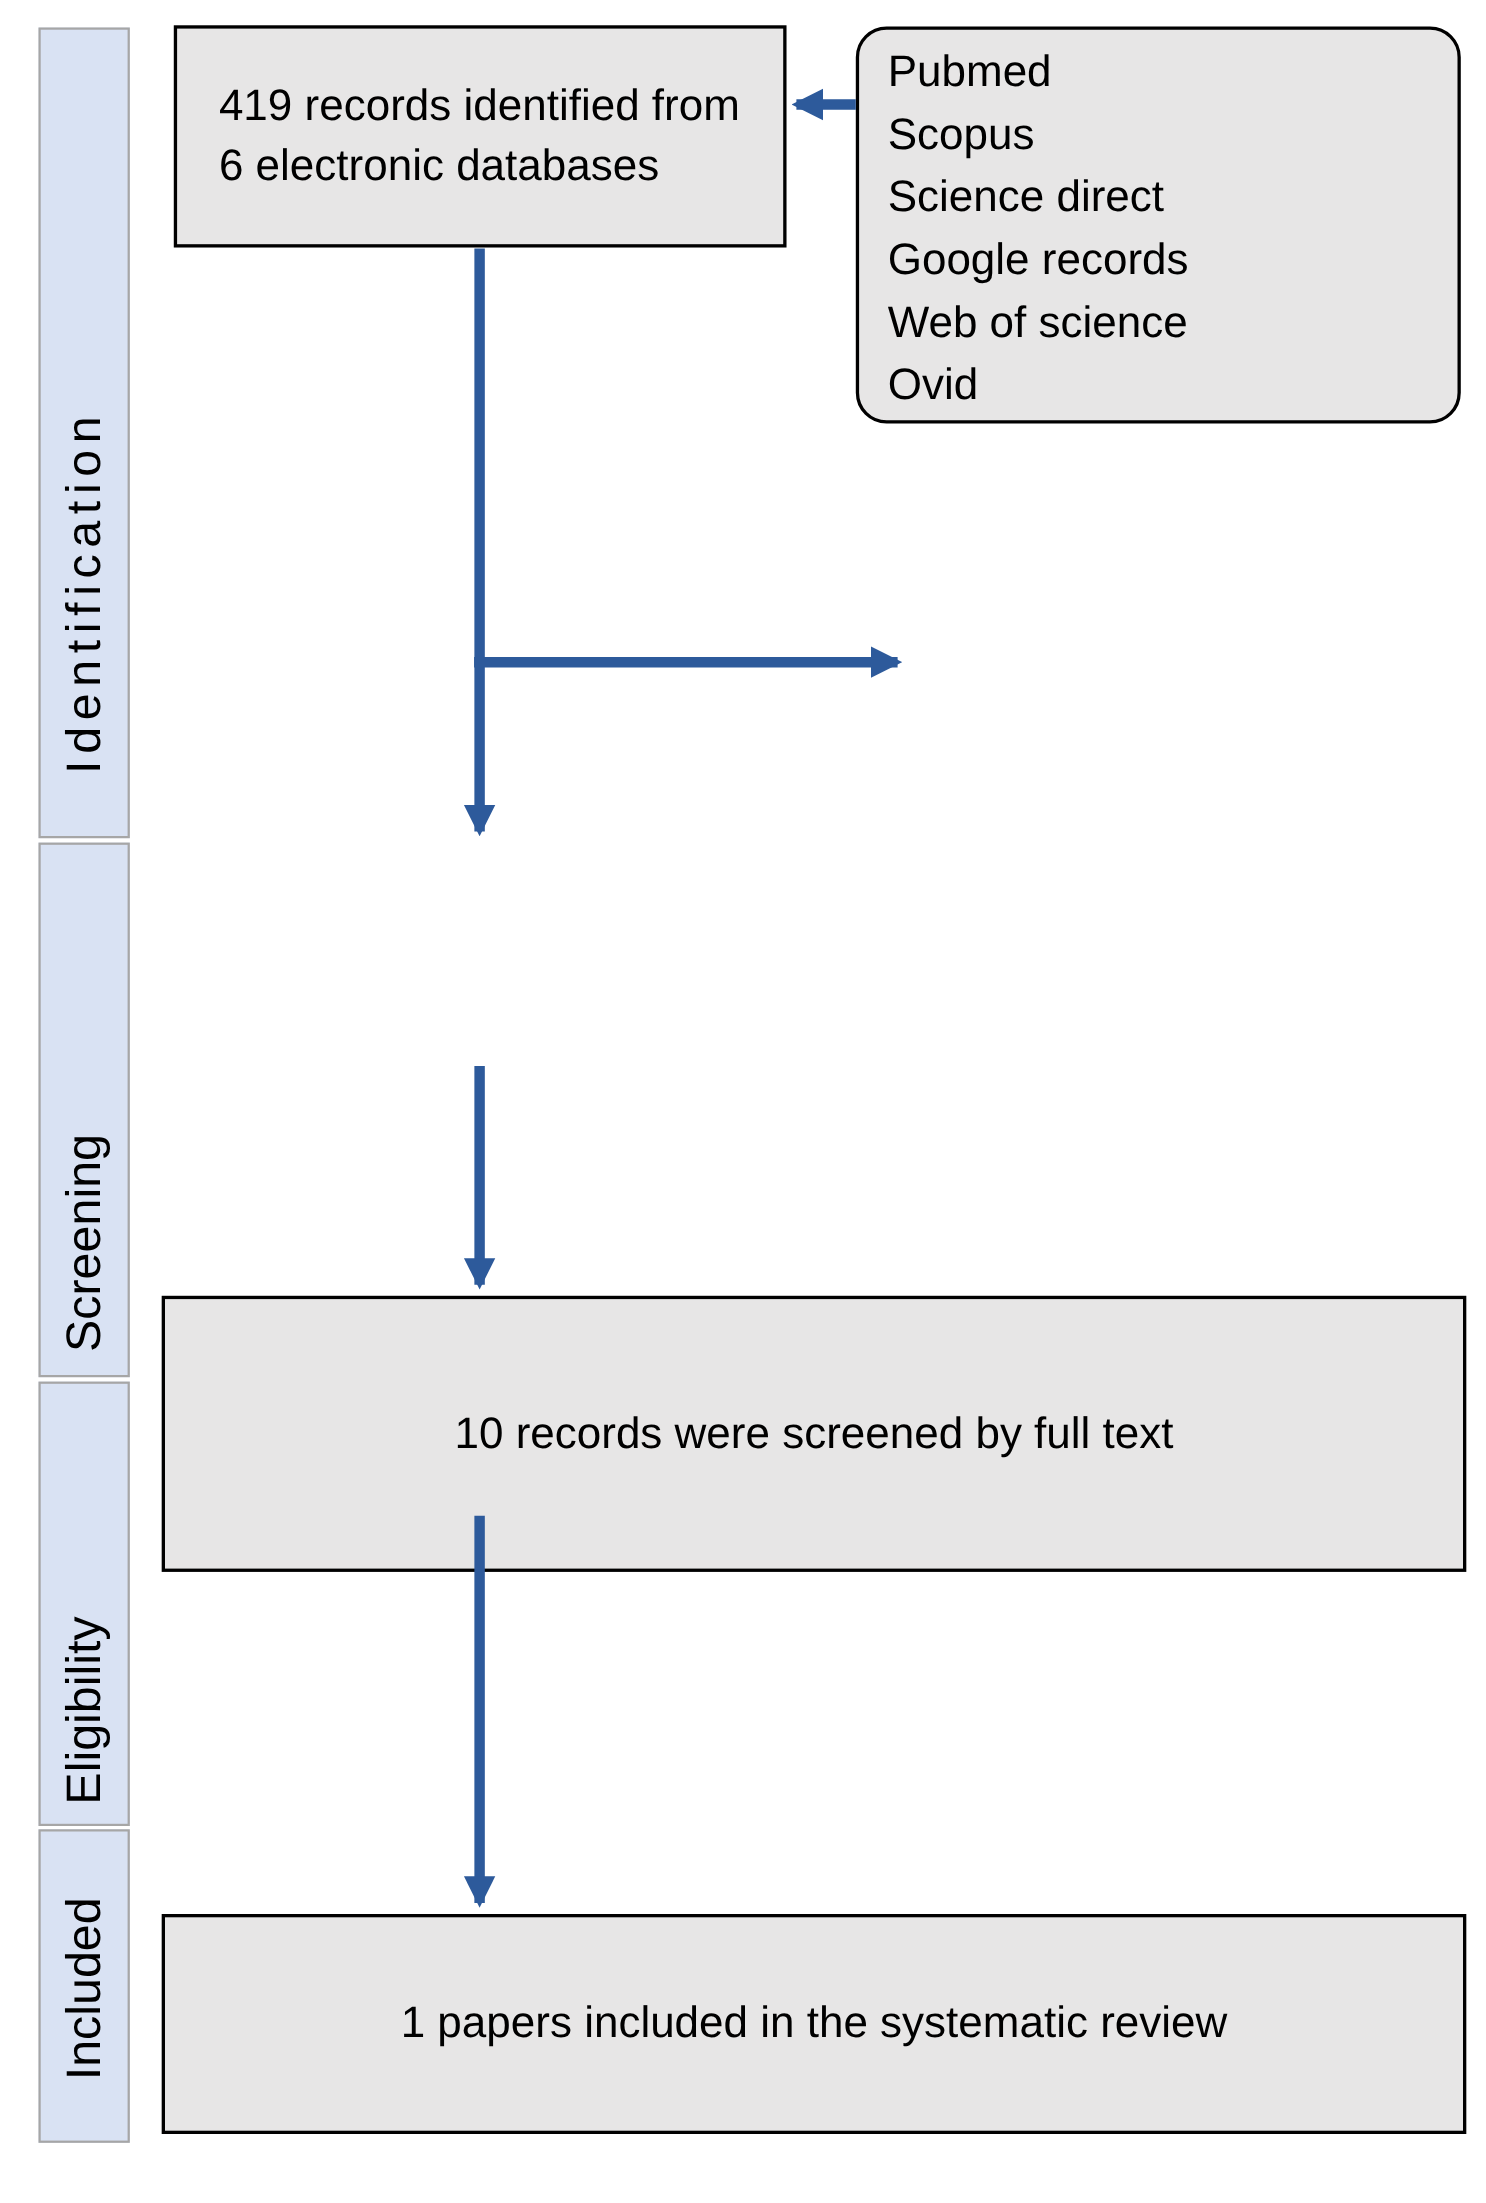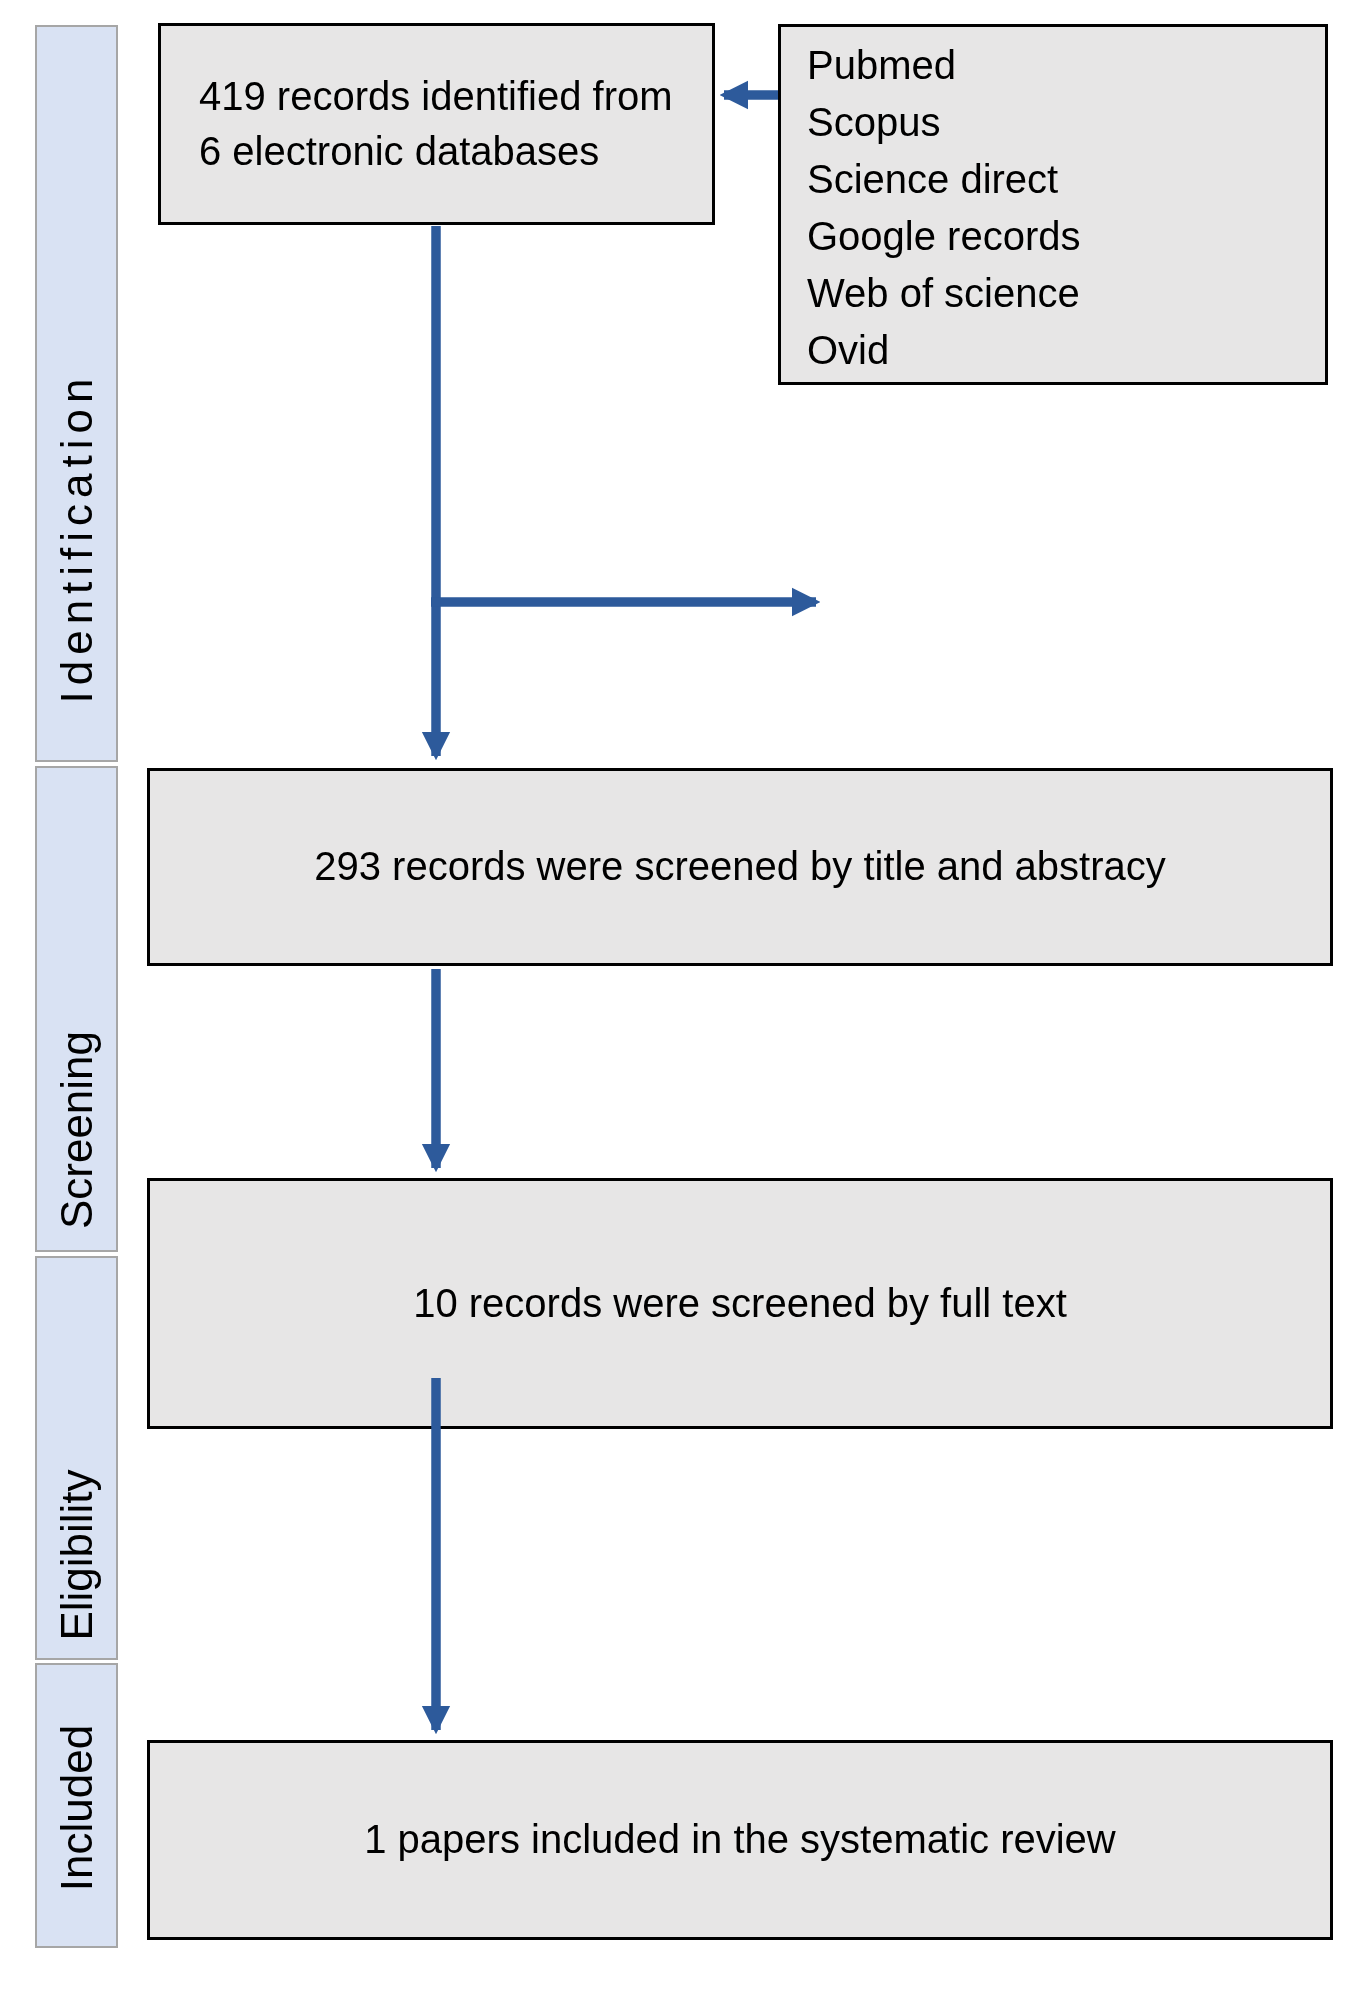--- a/index.html
+++ b/index.html
@@ -54,20 +54,21 @@
     line-height: 1.38;
     color: var(--text);
   }
   .box.db-list {
     flex-direction: column;
     align-items: flex-start;
     justify-content: flex-start;
     text-align: left;
     padding: 10px 10px 8px 26px;
     line-height: 57px;
+    border-radius: 28px;
   }
   .db-list span { display: block; }
   
   svg.arrows {
     position: absolute;
     left: 0; top: 0;
     pointer-events: none;
   }
   .flow-line {
     stroke: var(--arrow, #2d5a9b);
@@ -101,23 +102,20 @@
   <div class="box db-list" style="left:778px;top:24px;width:550px;height:361px;">
     <span>Pubmed</span>
     <span>Scopus</span>
     <span>Science direct</span>
     <span>Google records</span>
     <span>Web of science</span>
     <span>Ovid</span>
   </div>
 
 
-  <div class="box" style="left:147px;top:768px;width:1186px;height:198px;">
-    <span>293 records were screened by title and abstracy</span>
-  </div>
 
   <div class="box" style="left:147px;top:1178px;width:1186px;height:251px;">
     <span>10 records were screened by full text</span>
   </div>
 
   <div class="box" style="left:147px;top:1740px;width:1186px;height:200px;">
     <span>1 papers included in the systematic review</span>
   </div>
 
   <svg class="arrows" width="1351" height="2003" viewBox="0 0 1351 2003" aria-hidden="true">

